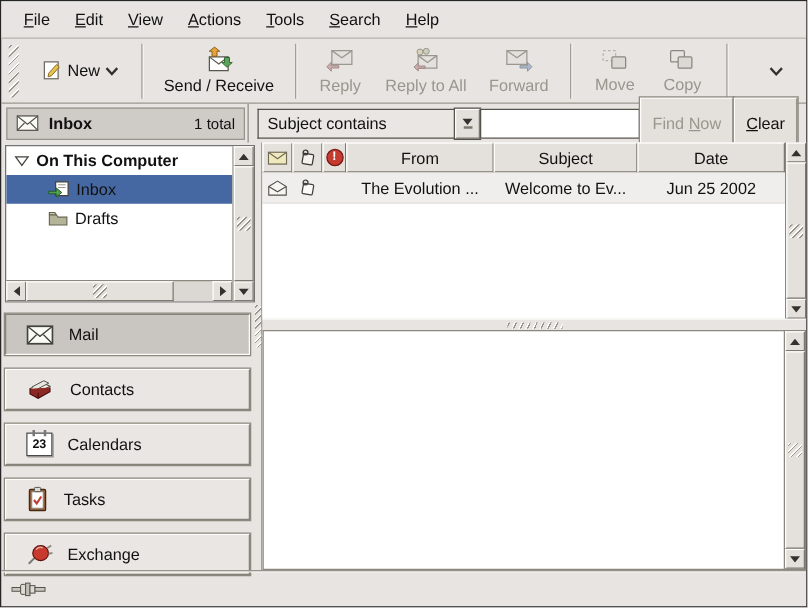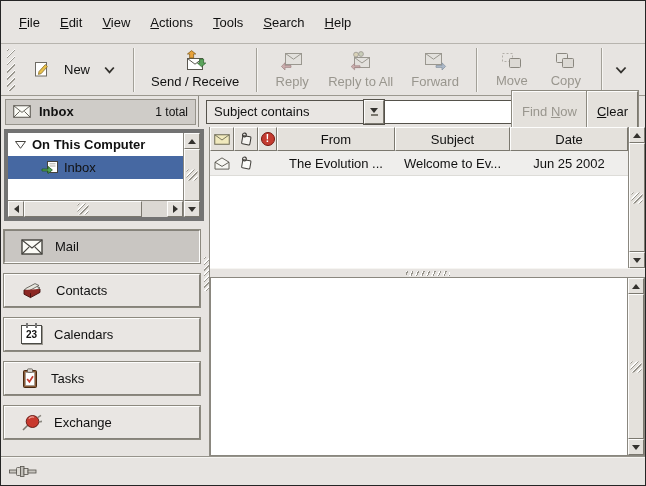--- a/index.html
+++ b/index.html
@@ -1,29 +1,29 @@
 <!DOCTYPE html>
 <html><head>
 <meta charset="utf-8">
 <style>
   * { box-sizing: border-box; margin: 0; padding: 0; }
   html,body { width:646px; height:486px; }
   body { font-family:"Liberation Sans", sans-serif; font-size:13px; color:#111; background:#fff; }
   .window { width:646px; height:486px; border:1px solid #252525; background:#e7e4e1; display:flex; flex-direction:column; overflow:hidden; }
 
   
-  .menubar { height:43px; display:flex; align-items:center; padding-left:8px; border-bottom:1px solid #b7b4ae; background:#e7e4e1; flex:0 0 auto; }
+  .menubar { height:30px; display:flex; align-items:center; padding-left:8px; border-bottom:1px solid #b7b4ae; background:#e7e4e1; flex:0 0 auto; }
   .menu-item { padding:5px 10px; cursor:default; }
 
   
   .toolbar { height:52px; display:flex; align-items:center; padding:0 6px; border-bottom:1px solid #9b988f; flex:0 0 auto; }
   .tb-grip { width:8px; height:42px; margin-right:8px;
     background-image:repeating-linear-gradient(135deg,#fdfdfc 0 1px,#9a978f 1px 2px,transparent 2px 5px); }
   .tb-sep { width:1px; height:44px; background:#a3a098; box-shadow:1px 0 0 #f6f5f2; margin:0 8px; }
-  .tb-new { display:flex; align-items:center; gap:14px; padding:6px 10px; }
+  .tb-new { display:flex; align-items:center; gap:4px; padding:6px 10px; }
   .tb-btn { display:flex; flex-direction:column; align-items:center; justify-content:center; gap:3px; padding:2px 9px; min-width:54px; }
   .tb-btn .lbl { white-space:nowrap; }
   .disabled-text { color:#99968e; }
   .tb-spacer { flex:1; }
   .tb-overflow { margin-right:8px; padding:4px; }
 
   
   .header-row { height:31px; display:flex; align-items:stretch; flex:0 0 auto; }
   .folder-bar-wrap { width:203px; display:flex; align-items:center; padding:2px 2px 2px 4px; border-right:1px solid #8e8b83; }
   .folder-bar { flex:1; height:26px; background:#cfccc8; border:1px solid #96938b; display:flex; align-items:center; gap:8px; padding:0 7px; }
@@ -38,21 +38,21 @@
 
   
   .main { flex:1; display:flex; min-height:0; }
   .left-col { width:203px; flex:0 0 auto; display:flex; flex-direction:column; padding:2px 0 0 3px; }
   .vsplit { width:5px; flex:0 0 auto; position:relative; }
   .vsplit .grip { position:absolute; top:130px; left:0; width:5px; height:34px;
     background-image:repeating-linear-gradient(135deg,#fdfdfc 0 1px,#9a978f 1px 2px,transparent 2px 4px); }
   .right-col { flex:1; display:flex; flex-direction:column; min-width:0; border-left:1px solid #8e8b83; }
 
   
-  .tree-frame { height:92px; border:4px solid #737373; background:#fff; display:flex; flex:0 0 auto; }
+  .tree-frame { height:126px; border:1px solid #737373; background:#fff; display:flex; flex:0 0 auto; }
   .tree-left { flex:1; display:flex; flex-direction:column; min-width:0; }
   .tree-rows { flex:1; overflow:hidden; }
   .tree-row { height:23px; display:flex; align-items:center; gap:5px; padding-left:6px; white-space:nowrap; }
   .tree-row.root { font-weight:bold; }
   .tree-row.child { padding-left:33px; }
   .tree-row.selected { background:#4668a2; }
   .tree-hsb { height:17px; background:#dbd8d3; border-top:1px solid #8a877f; display:flex; flex:0 0 auto; }
   .tree-vsb { width:17px; flex:0 0 auto; background:#dbd8d3; border-left:1px solid #8a877f; display:flex; flex-direction:column; }
 
   
@@ -264,20 +264,29 @@
             </div>
             <div class="tree-row child selected">
               <span>
                 <svg width="18" height="15" viewBox="0 0 18 15">
                     <rect x="6.5" y="1.5" width="10" height="11" fill="#fff" stroke="#44423d"></rect>
                     <path d="M8.5 3.8 h6 M8.5 6 h6" stroke="#9a978f" stroke-width="0.8"></path>
                     <path d="M1 9 h6 V6.4 L11.4 10 L7 13.6 V11 H1 Z" fill="#53a053" stroke="#235c23" stroke-width="0.8"></path>
                   </svg>
               </span>
               <span>Inbox</span>
+            </div>
+            <div class="tree-row child">
+              <span>
+                <svg width="17" height="13" viewBox="0 0 17 13">
+                    <path d="M1.5 3.9 V2 h4.4 l1.2 1.9" fill="#c7c7ad" stroke="#64644f" stroke-width="0.9"></path>
+                    <path d="M1.5 3.9 h5.6 l1.4 1.8 h7 V12 H1.5 Z" fill="#b4b499" stroke="#64644f" stroke-width="0.9"></path>
+                  </svg>
+              </span>
+              <span>Drafts</span>
             </div>
           </div>
           <div class="tree-hsb">
             <div class="sb-btn h">
                 <span class="tri left"></span>
               </div>
             <div class="sb-thumb" style="flex:0 0 118px;">
                 <div class="grip"></div>
               </div>
             <div style="flex:1;"></div>

